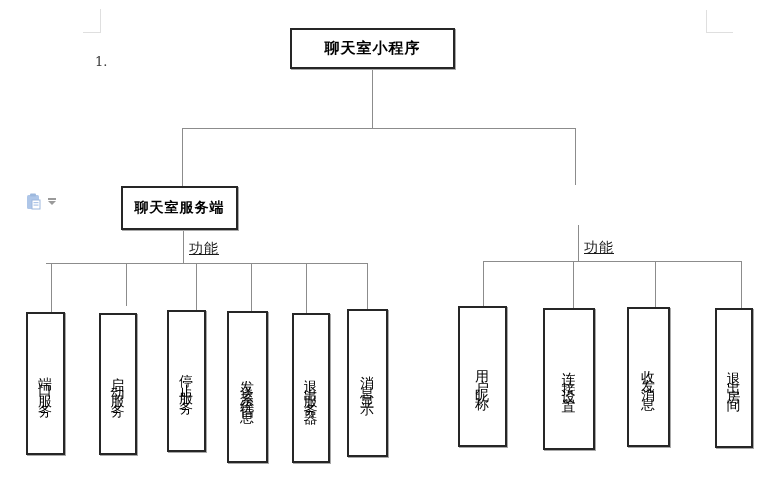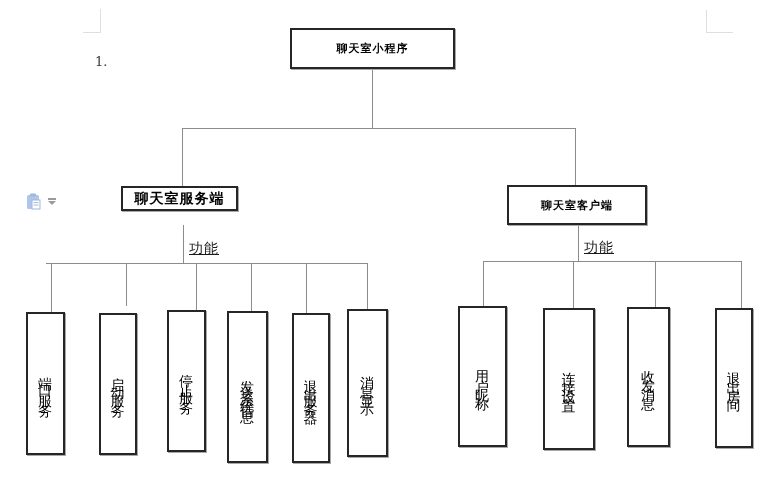--- a/index.html
+++ b/index.html
@@ -11,21 +11,21 @@
   .hline{position:absolute;height:1px;background:#8c8c8c;}
   .vline{position:absolute;width:1px;background:#8c8c8c;}
   
   .mark{position:absolute;background:#dfdfdf;}
   
   .box{
     position:absolute;box-sizing:border-box;background:#ffffff;
     border:2px solid #262626;box-shadow:1px 1px 0 #a8a8a8;
     display:flex;align-items:center;justify-content:center;text-align:center;
   }
-  .box.title{font-weight:bold;font-size:11px;letter-spacing:1px;}
+  .box.title{font-weight:bold;font-size:15px;letter-spacing:1px;}
   .box.leaf{font-size:14px;}
   .vtext{
     writing-mode:vertical-rl;text-orientation:upright;
     letter-spacing:9px;line-height:1;display:block;
   }
   .conn-label{
     position:absolute;font-size:14px;color:#1a1a1a;letter-spacing:1px;
     font-family:"DejaVu Serif","Liberation Serif",serif;
     text-decoration:underline;
   }
@@ -92,27 +92,24 @@
   <div class="vline" style="left:655px;top:261px;height:46px;"></div>
   <div class="vline" style="left:741px;top:261px;height:47px;"></div>
 
   <div class="conn-label" style="left:189px;top:240px;">功能</div>
   <div class="conn-label" style="left:584px;top:239px;">功能</div>
 
   <div class="box title" style="left:290px;top:28px;width:165px;height:41px;">
     <span>聊天室小程序</span>
   </div>
 
-  <div class="box title" style="left:121px;top:186px;width:117px;height:25px;font-size:14px;">
+  <div class="box title" style="left:121px;top:186px;width:117px;height:44px;font-size:14px;">
     <span>聊天室服务端</span>
   </div>
 
-  <div class="box title" style="left:507px;top:185px;width:140px;height:40px;">
-    <span>聊天室客户端</span>
-  </div>
 
   <div class="box leaf" style="left:26px;top:312px;width:39px;height:143px;">
     <span class="vtext">端口服务</span>
   </div>
   <div class="box leaf" style="left:99px;top:313px;width:38px;height:142px;">
     <span class="vtext">启动服务</span>
   </div>
   <div class="box leaf" style="left:167px;top:310px;width:39px;height:142px;">
     <span class="vtext">停止服务</span>
   </div>

